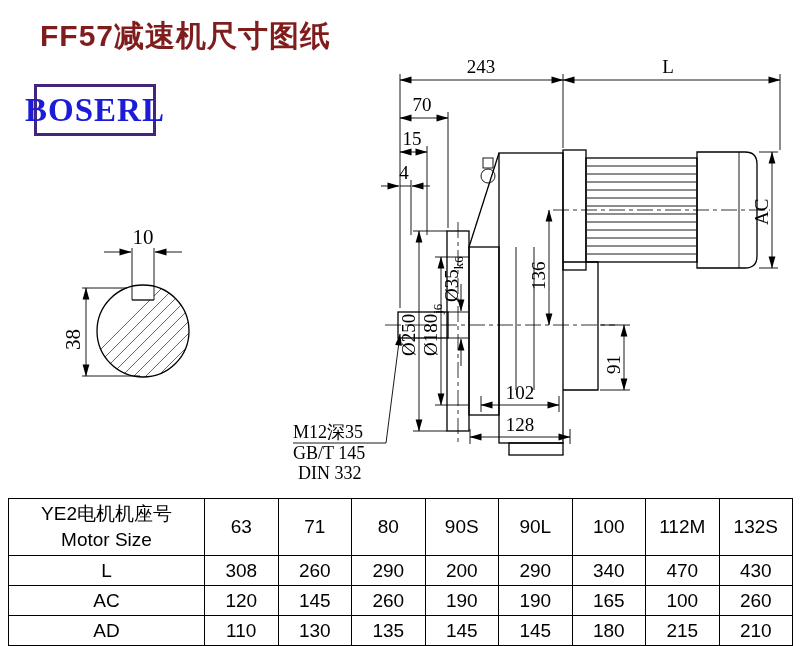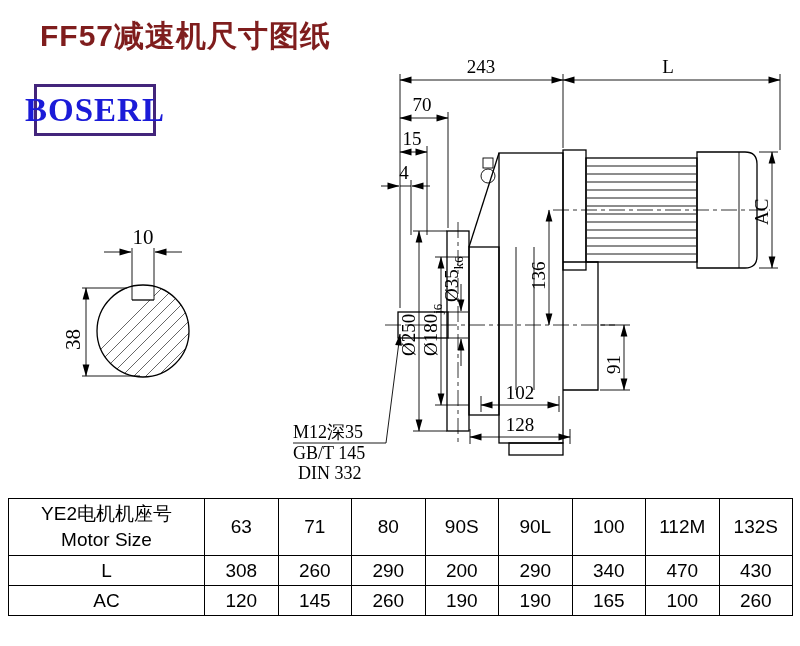--- a/index.html
+++ b/index.html
@@ -227,14 +227,25 @@
       <td>AC</td>
       <td>120</td>
       <td>145</td>
       <td>260</td>
       <td>190</td>
       <td>190</td>
       <td>165</td>
       <td>100</td>
       <td>260</td>
     </tr>
+    <tr>
+      <td>AD</td>
+      <td>110</td>
+      <td>130</td>
+      <td>135</td>
+      <td>145</td>
+      <td>145</td>
+      <td>180</td>
+      <td>215</td>
+      <td>210</td>
+    </tr>
   </tbody>
 </table>
 
 </body></html>

